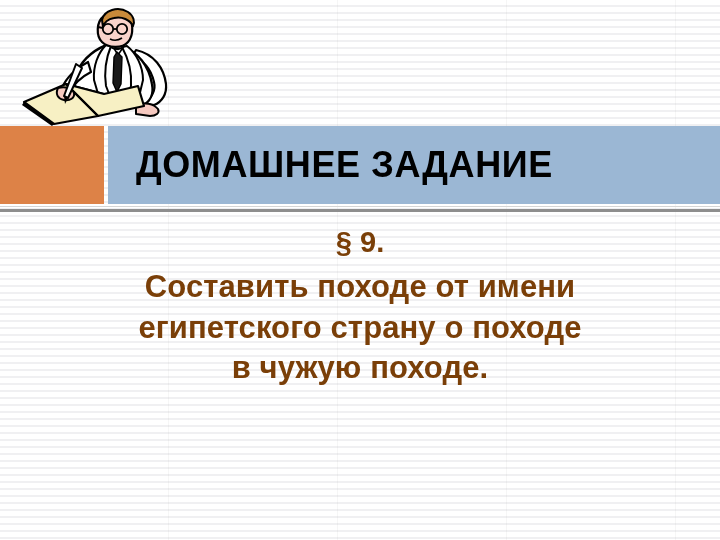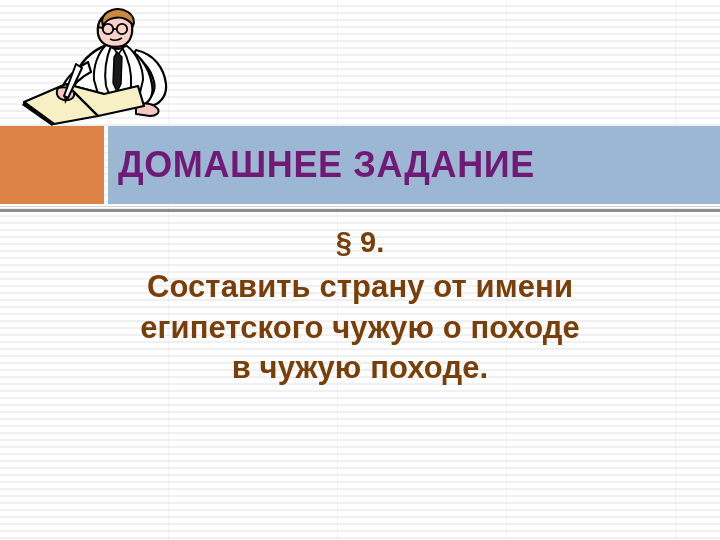--- a/index.html
+++ b/index.html
@@ -65,27 +65,27 @@
   #title-bar {
     position: absolute;
     left: 108px;
     top: 126px;
     width: 612px;
     height: 78px;
     background: #9BB7D4;
   }
   #title-text {
     position: absolute;
-    left: 10px;
+    left: 28px;
     top: 50%;
     transform: translateY(-50%);
     font-size: 36px;
     font-weight: bold;
     letter-spacing: 0.6px;
-    color: #701a75;
+    color: #000000;
     white-space: nowrap;
     line-height: 1;
   }
 
   #header-rule {
     position: absolute;
     left: 0px;
     top: 209px;
     width: 720px;
     height: 3px;
@@ -180,18 +180,18 @@
 
   <div id="title-bar">
     <div id="title-text">ДОМАШНЕЕ ЗАДАНИЕ</div>
   </div>
 
   <div id="header-rule-soft"></div>
   <div id="header-rule"></div>
 
   <div id="body-block">
     <p class="line-section">§ 9.</p>
-    <p class="line-body">Составить страну от имени</p>
-    <p class="line-body">египетского чужую о походе</p>
+    <p class="line-body">Составить походе от имени</p>
+    <p class="line-body">египетского страну о походе</p>
     <p class="line-body">в чужую походе.</p>
   </div>
 
 </div>
 
 </body></html>

